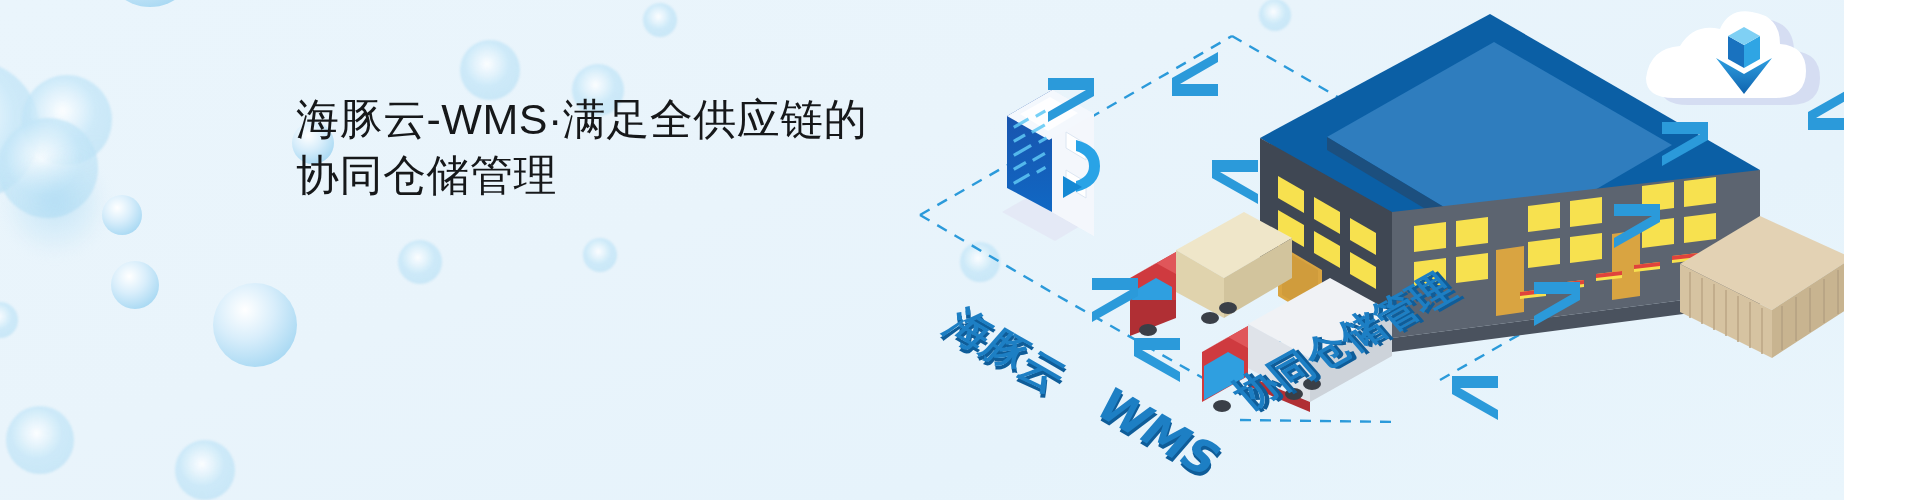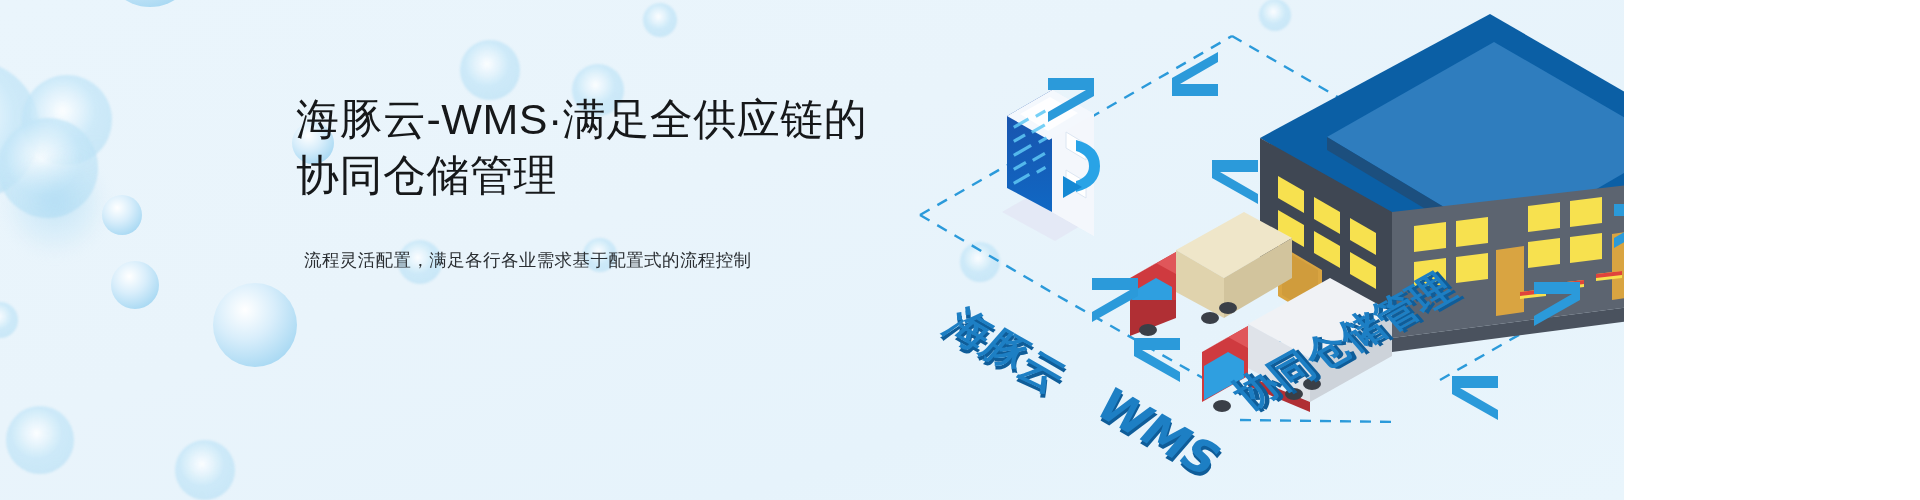--- a/index.html
+++ b/index.html
@@ -1,19 +1,19 @@
 <!DOCTYPE html>
 <html><head>
 <meta charset="utf-8">
 <style>
   html,body{margin:0;padding:0;}
   body{width:1920px;height:500px;overflow:hidden;font-family:"Liberation Sans","DejaVu Sans",sans-serif;}
 
   #banner{
-    position:relative;width:1624px;height:500px;overflow:hidden;
+    position:relative;width:1844px;height:500px;overflow:hidden;
     background:linear-gradient(160deg,#eaf5fc 0%,#e9f4fb 40%,#e6f3fb 70%,#e9f5fc 100%);
   }
 
   
   .bub{position:absolute;border-radius:50%;pointer-events:none;}
   .bub.solid{
     background:radial-gradient(circle at 38% 32%, #ffffff 0%, #d9eefb 38%, #a9d9f3 78%, #9fd3f0 100%);
   }
   .bub.soft{
     background:radial-gradient(circle at 45% 40%, rgba(255,255,255,.85) 0%, rgba(196,230,248,.75) 45%, rgba(168,216,240,.55) 100%);
@@ -63,21 +63,20 @@
       <div class="bub soft" style="left: 583px; top: 238px; width: 34px; height: 34px;"></div>
       <div class="bub soft" style="left: 960px; top: 242px; width: 40px; height: 40px;"></div>
       <div class="bub soft" style="left: 1259px; top: -1px; width: 32px; height: 32px;"></div>
       <div class="bub soft" style="left: 6px; top: 406px; width: 68px; height: 68px;"></div>
       <div class="bub soft" style="left: 175px; top: 440px; width: 60px; height: 60px;"></div>
     </div>
 
   <div id="copy">
     <h1 id="title">海豚云-WMS·满足全供应链的
 协同仓储管理</h1>
-    <p id="subtitle">流程灵活配置，满足各行各业需求基于配置式的流程控制</p>
   </div>
 
   <div id="art">
     <svg viewBox="0 0 1040 500" xmlns="http://www.w3.org/2000/svg">
       <defs>
         <linearGradient id="gServer" x1="0" y1="0" x2="0" y2="1">
           <stop offset="0" stop-color="#1b4fa8"></stop>
             <stop offset="1" stop-color="#1068c4"></stop>
         </linearGradient>
         <linearGradient id="gCab" x1="0" y1="0" x2="1" y2="1">

